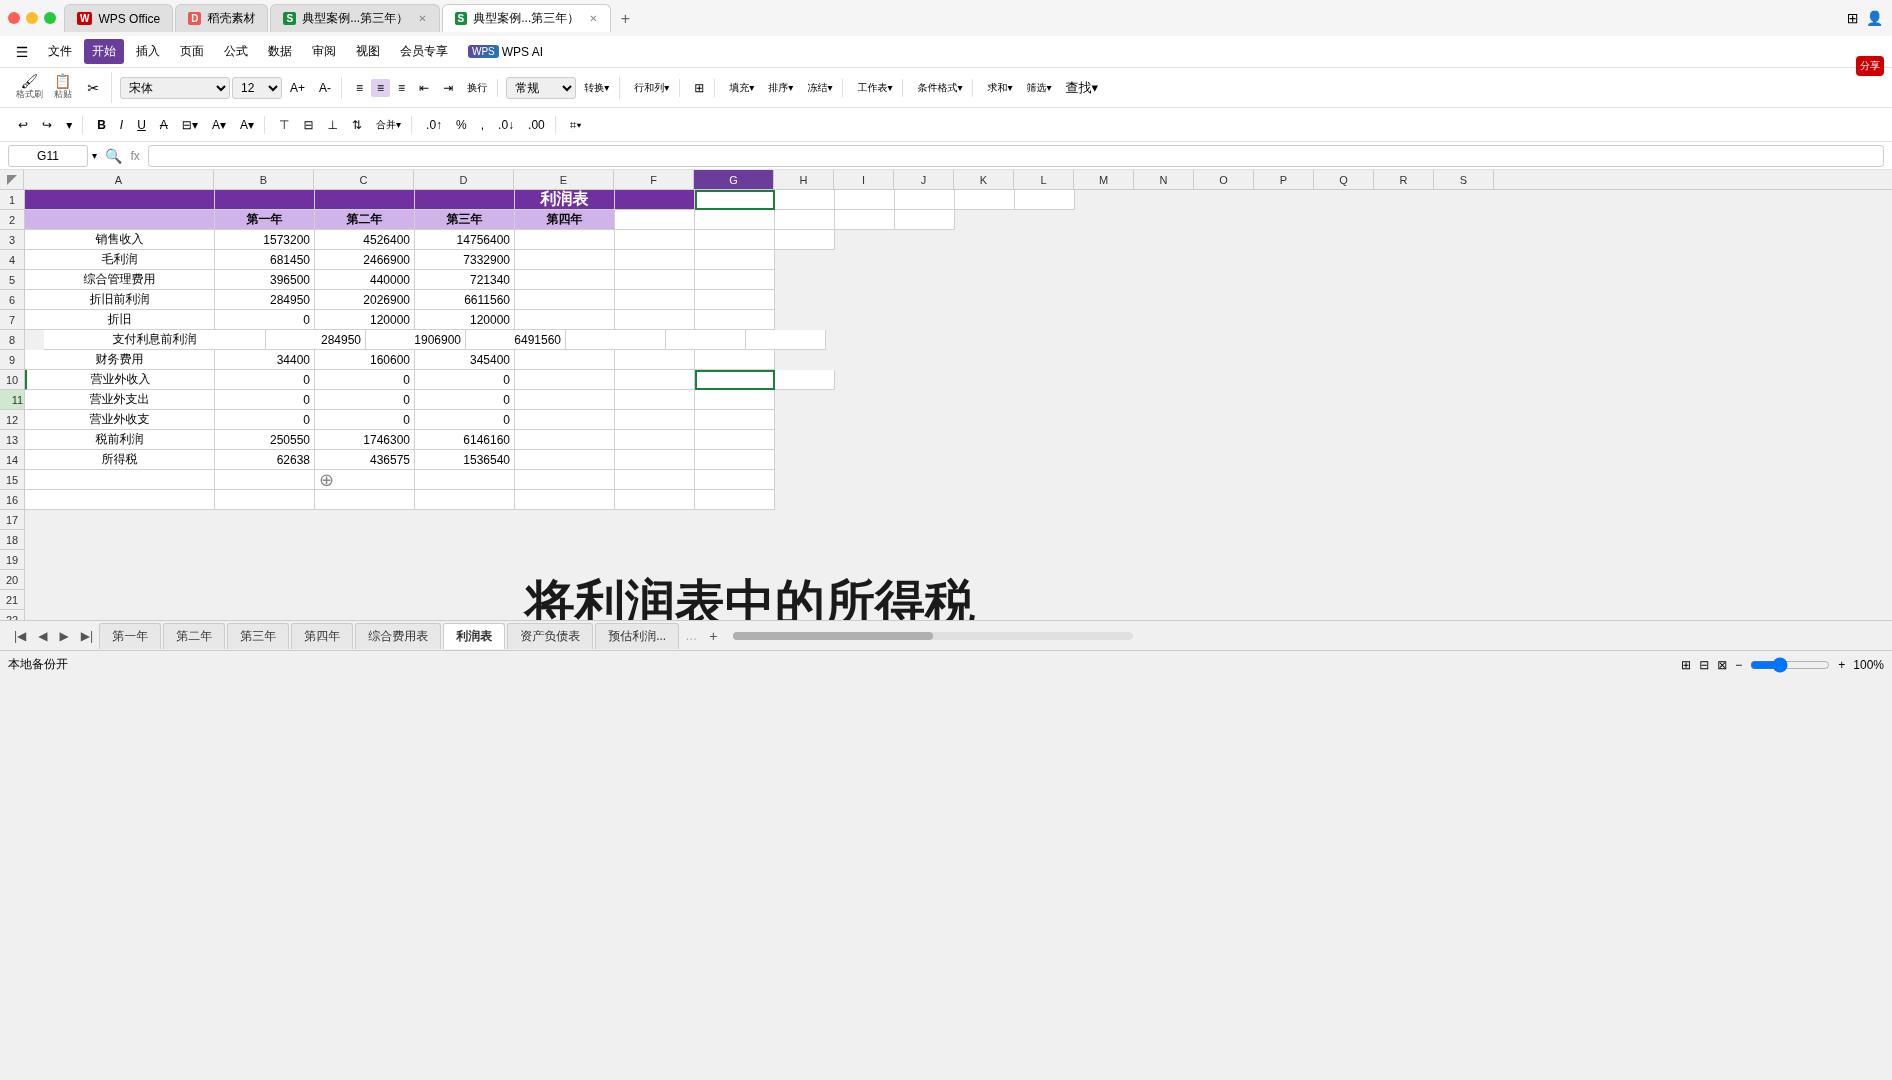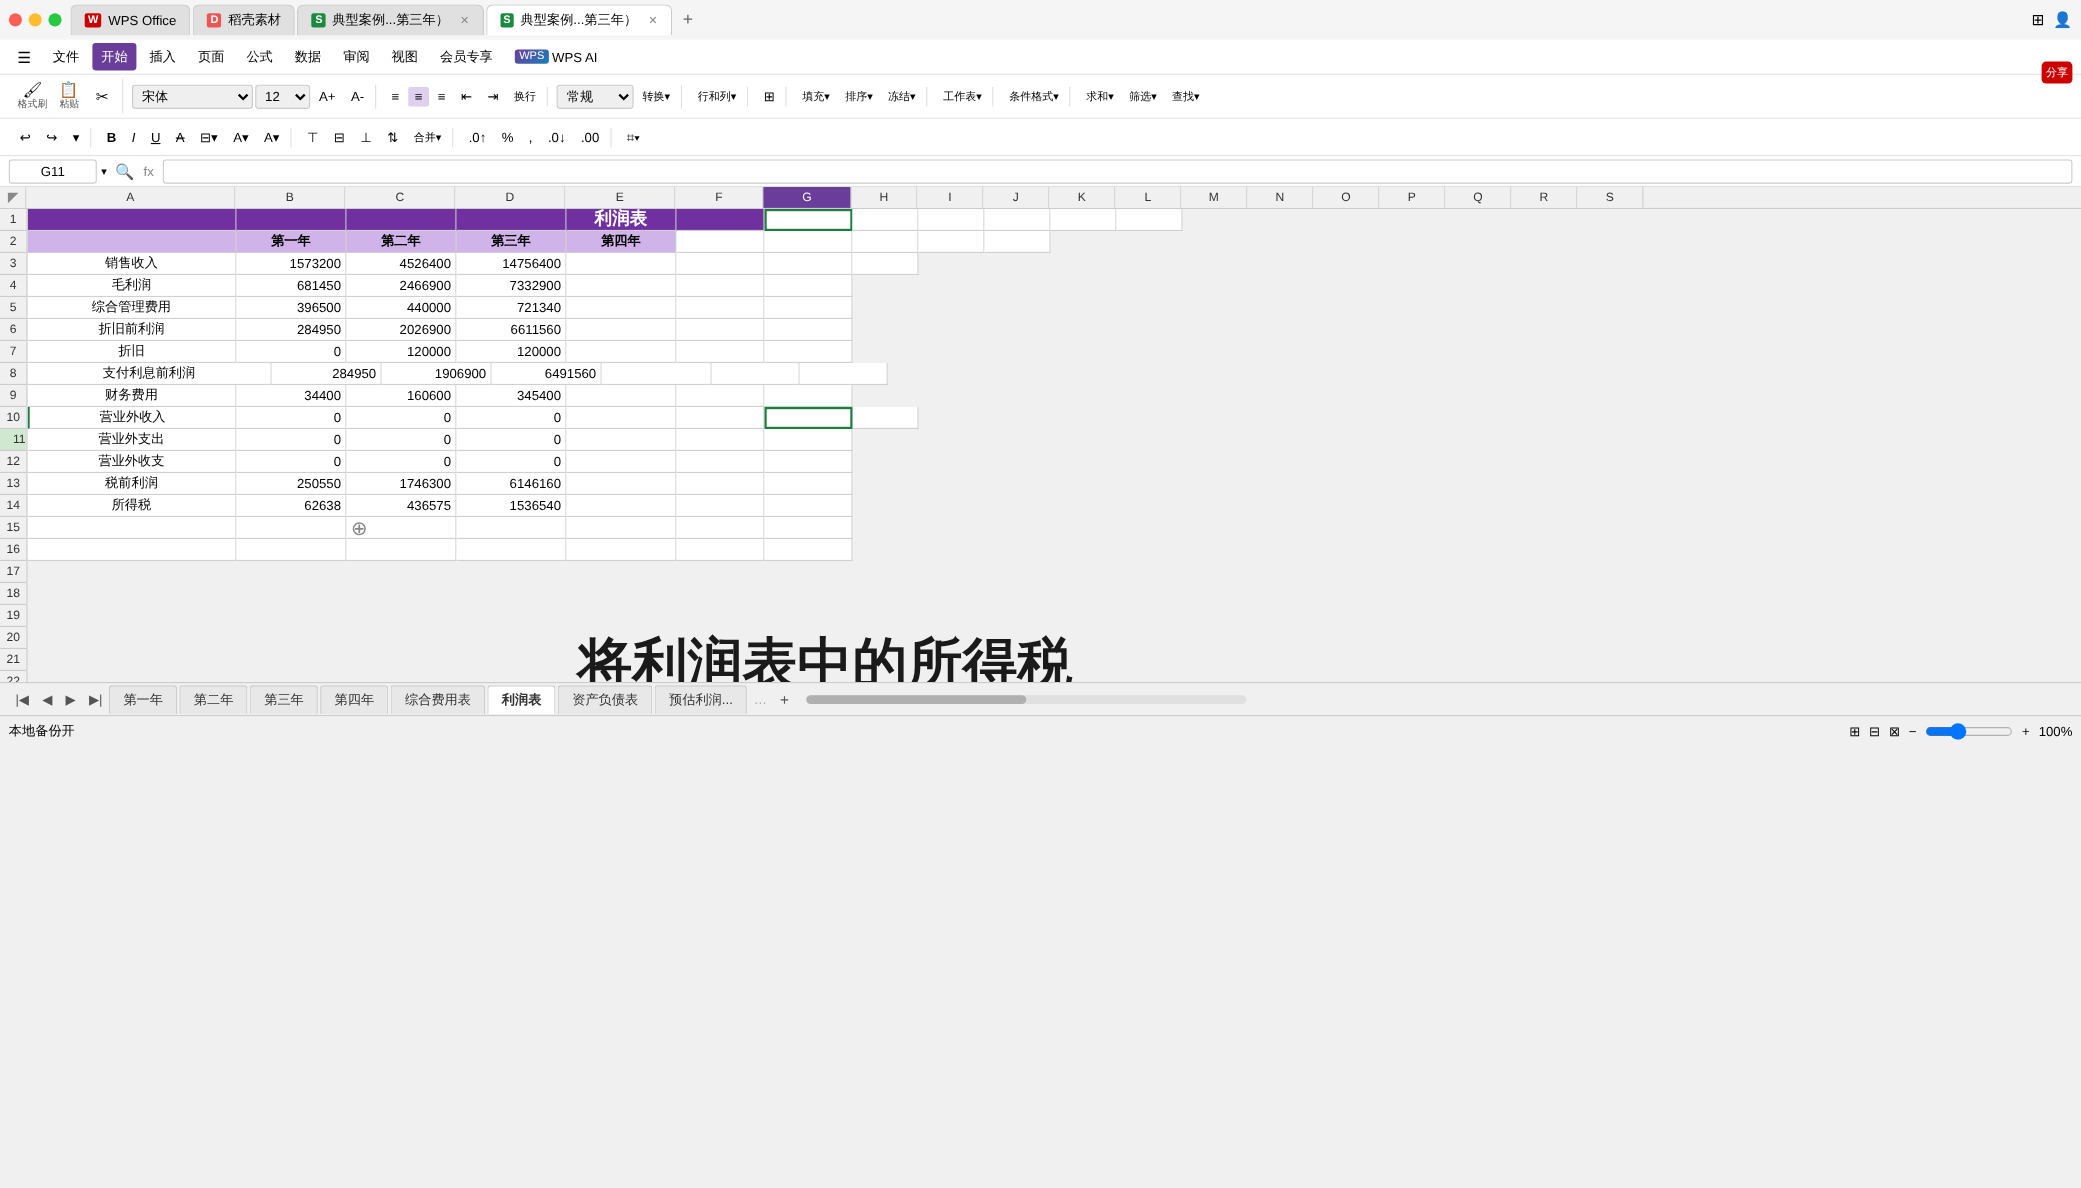--- a/index.html
+++ b/index.html
@@ -291,21 +291,21 @@
     <button class="format-btn" style="font-size:10px;">工作表▾</button>
   </div>
 
   <div class="toolbar-group">
     <button class="format-btn" style="font-size:10px;">条件格式▾</button>
   </div>
 
   <div class="toolbar-group">
     <button class="format-btn" style="font-size:10px;">求和▾</button>
     <button class="format-btn" style="font-size:10px;">筛选▾</button>
-    <button class="format-btn" style="font-size:10px;">查找▾</button>
+    <button class="format-btn" style="font-size:13px;">查找▾</button>
   </div>
 </div>
 
 <div class="toolbar2">
   <div class="toolbar-group">
     <button class="format-btn">↩</button>
     <button class="format-btn">↪</button>
     <button class="format-btn">▾</button>
   </div>
   <div class="toolbar-group">
@@ -477,21 +477,21 @@
         <div class="cell label" style="width:190px;">折旧</div>
         <div class="cell num" style="width:100px;">0</div>
         <div class="cell num" style="width:100px;">120000</div>
         <div class="cell num" style="width:100px;">120000</div>
         <div class="cell" style="width:100px;"></div>
         <div class="cell" style="width:80px;"></div>
         <div class="cell" style="width:80px;"></div>
       </div>
 
       <div class="grid-row">
-        <div class="cell label" style="width:222px;">支付利息前利润</div>
+        <div class="cell label" style="width:222px;margin-left:19px;">支付利息前利润</div>
         <div class="cell num" style="width:100px;">284950</div>
         <div class="cell num" style="width:100px;">1906900</div>
         <div class="cell num" style="width:100px;">6491560</div>
         <div class="cell" style="width:100px;"></div>
         <div class="cell" style="width:80px;"></div>
         <div class="cell" style="width:80px;"></div>
       </div>
 
       <div class="grid-row">
         <div class="cell label" style="width:190px;">财务费用</div>

